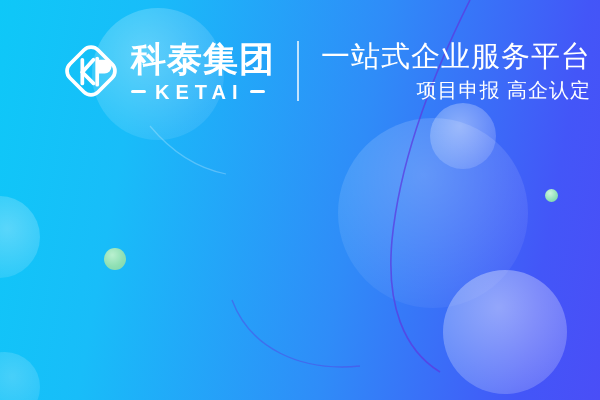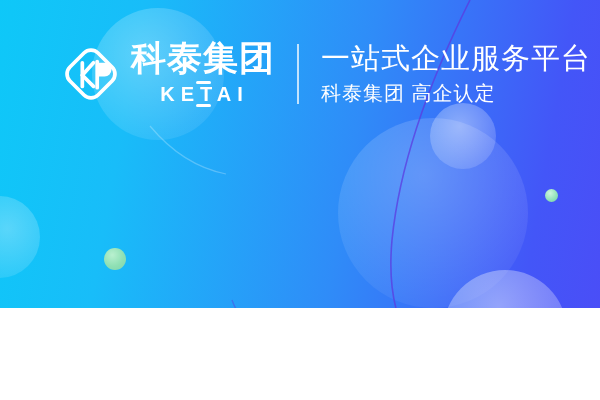--- a/index.html
+++ b/index.html
@@ -3,21 +3,21 @@
 <meta charset="utf-8">
 <style>
   html, body {
     margin: 0;
     padding: 0;
     background: #ffffff;
   }
   #banner {
     position: relative;
     width: 600px;
-    height: 308px;
+    height: 400px;
     overflow: hidden;
     background: linear-gradient(100deg, #0ec8f8 0%, #18bdf9 22%, #2f8cf8 58%, #4356f8 88%, #4a4ef7 100%);
     font-family: "Liberation Sans", "DejaVu Sans", sans-serif;
   }
 
   
   .blob {
     position: absolute;
     border-radius: 50%;
     pointer-events: none;
@@ -94,21 +94,20 @@
     font-weight: bold;
     letter-spacing: 1px;
     line-height: 1;
     white-space: nowrap;
   }
   .logo-en-row {
     display: flex;
     align-items: center;
     margin-top: 6px;
     white-space: nowrap;
-    flex-direction: column;
   }
   .logo-en-dash {
     display: block;
     width: 15px;
     height: 3px;
     background: #ffffff;
     border-radius: 2px;
   }
   .logo-en {
     color: #ffffff;
@@ -122,20 +121,21 @@
     width: 2px;
     height: 60px;
     background: rgba(255,255,255,0.72);
     margin: 0 22px 0 22px;
     flex: none;
   }
   .tagline-block {
     display: flex;
     flex-direction: column;
     justify-content: center;
+    align-items: flex-end;
   }
   .tagline-main {
     color: #ffffff;
     font-size: 29px;
     letter-spacing: 1px;
     line-height: 1.05;
     white-space: nowrap;
   }
   .tagline-sub {
     color: #ffffff;
@@ -203,18 +203,18 @@
         <span class="logo-en-dash"></span>
         <span class="logo-en">KETAI</span>
         <span class="logo-en-dash"></span>
       </div>
     </div>
 
     <div class="divider"></div>
 
     <div class="tagline-block">
       <div class="tagline-main">一站式企业服务平台</div>
-      <div class="tagline-sub">科泰集团 高企认定</div>
+      <div class="tagline-sub">项目申报 高企认定</div>
     </div>
   </div>
 
 
 </div>
 
 </body></html>

